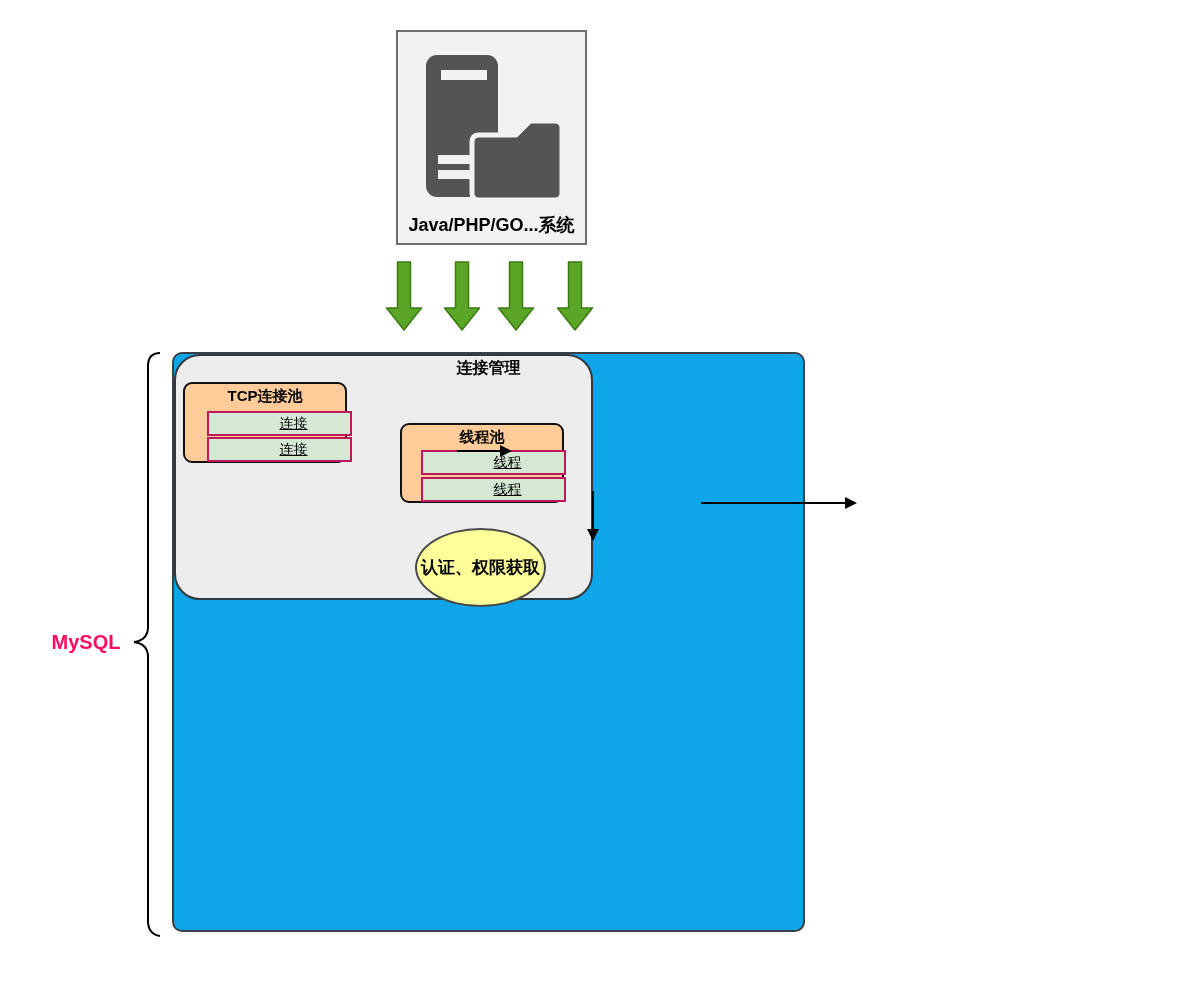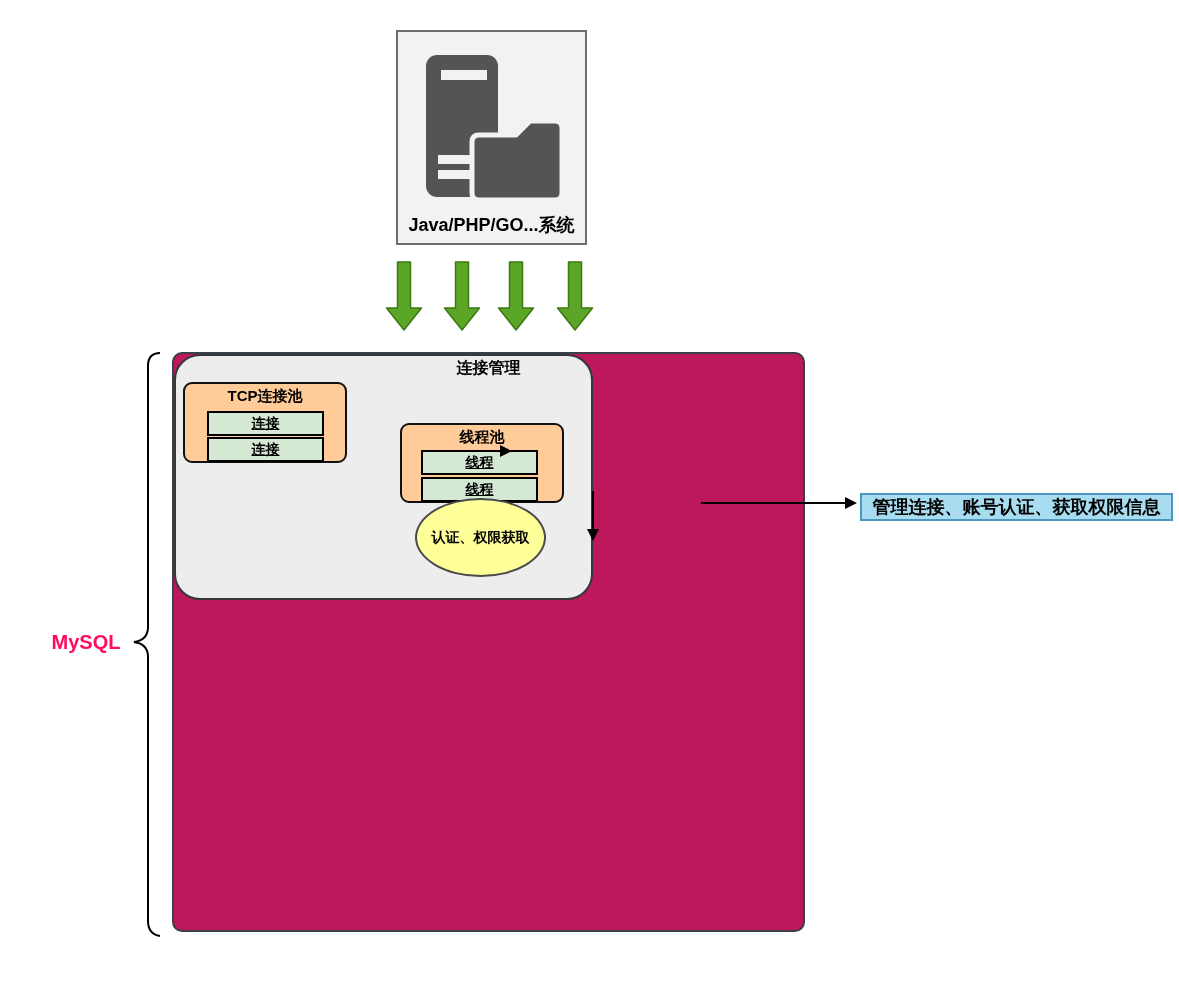--- a/index.html
+++ b/index.html
@@ -15,21 +15,21 @@
     background:#f2f2f2;border:2px solid #6e6e6e;
   }
   #app-label{
     position:absolute;left:0;right:0;bottom:6px;text-align:center;
     font-size:18px;font-weight:bold;color:#000;
   }
 
   
   #mysql-box{
     left:172px;top:352px;width:633px;height:580px;
-    background:#be185d;border:2px solid #3a4045;border-radius:10px;
+    background:#0ea5e9;border:2px solid #3a4045;border-radius:10px;
   }
 
   
   #conn-box{
     left:111px;top:29px;width:415px;height:242px;
     background:#ededed;border:2px solid #33383c;border-radius:26px;
   }
   #conn-title{
     position:absolute;left:0;right:0;top:4px;text-align:center;
     font-size:16px;font-weight:bold;color:#000;
@@ -38,35 +38,35 @@
     position:absolute;background:#ffcc99;border:2px solid #111111;border-radius:9px;
   }
   #tcp-pool{left:9px;top:28px;width:160px;height:77px;}
   #thread-pool{left:226px;top:29px;width:160px;height:76px;margin-top:40px;}
   .pool-title{
     position:absolute;left:0;right:0;top:3px;text-align:center;
     font-size:15px;font-weight:bold;color:#000;
   }
   .pool-cell{
     position:absolute;width:113px;height:21px;
-    background:#d5e8d4;border:2px solid #000000;
+    background:#d5e8d4;border:2px solid #be185d;
     display:flex;align-items:center;justify-content:center;
-    font-size:14px;font-weight:bold;color:#000;text-decoration:underline;
+    font-size:14px;font-weight:normal;color:#000;text-decoration:underline;padding-left:28px;
   }
   #tcp-cell-1{left:22px;top:27px;}
   #tcp-cell-2{left:22px;top:53px;}
   #thread-cell-1{left:19px;top:25px;}
   #thread-cell-2{left:19px;top:52px;}
 
   
   #auth-ellipse{
-    position:absolute;left:241px;top:144px;width:127px;height:75px;
+    position:absolute;left:241px;top:174px;width:127px;height:75px;
     background:#ffff99;border:2px solid #4a4a4a;border-radius:50%;
     display:flex;align-items:center;justify-content:center;
-    font-size:14px;font-weight:bold;color:#000;text-align:center;
+    font-size:17px;font-weight:bold;color:#000;text-align:center;
   }
 
   
   #side-note{
     left:860px;top:493px;width:313px;height:28px;
     background:#a8dcf0;border:2px solid #4e97bc;
     display:flex;align-items:center;justify-content:center;
     font-size:18px;font-weight:bold;color:#000;white-space:nowrap;
   }
 
@@ -109,21 +109,20 @@
       <div id="thread-pool" class="pool-box">
         <div class="pool-title">线程池</div>
         <div id="thread-cell-1" class="pool-cell">线程</div>
         <div id="thread-cell-2" class="pool-cell">线程</div>
       </div>
 
       <div id="auth-ellipse">认证、权限获取</div>
     </div>
   </div>
 
-  <div id="side-note" class="abs">管理连接、账号认证、获取权限信息</div>
 
   <div id="mysql-label" class="abs">MySQL</div>
 
   <svg id="overlay">
 
     <g fill="#5ca627" stroke="#3c7a12" stroke-width="1.5" stroke-linejoin="round">
       <polygon points="397.5,262 410.5,262 410.5,308 421.5,308 404,330 386.5,308 397.5,308"></polygon>
       <polygon points="455.5,262 468.5,262 468.5,308 479.5,308 462,330 444.5,308 455.5,308"></polygon>
       <polygon points="509.5,262 522.5,262 522.5,308 533.5,308 516,330 498.5,308 509.5,308"></polygon>
       <polygon points="568.5,262 581.5,262 581.5,308 592.5,308 575,330 557.5,308 568.5,308"></polygon>

